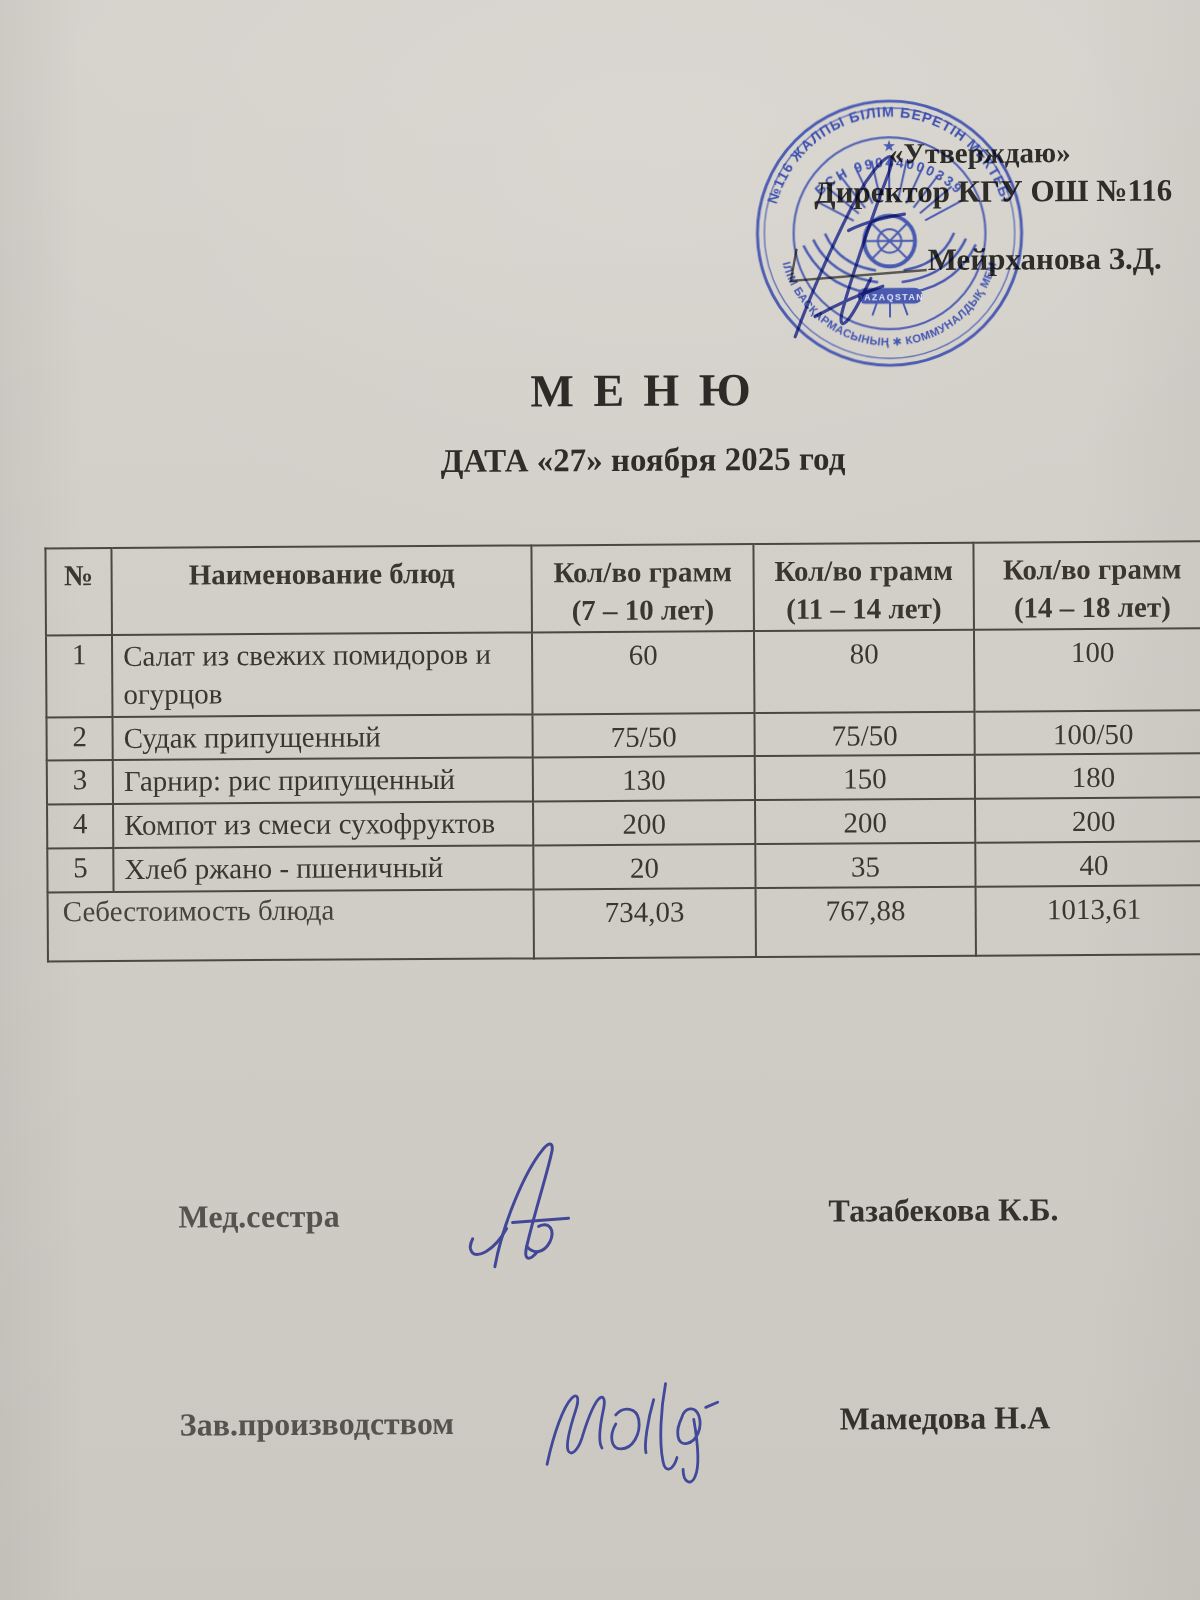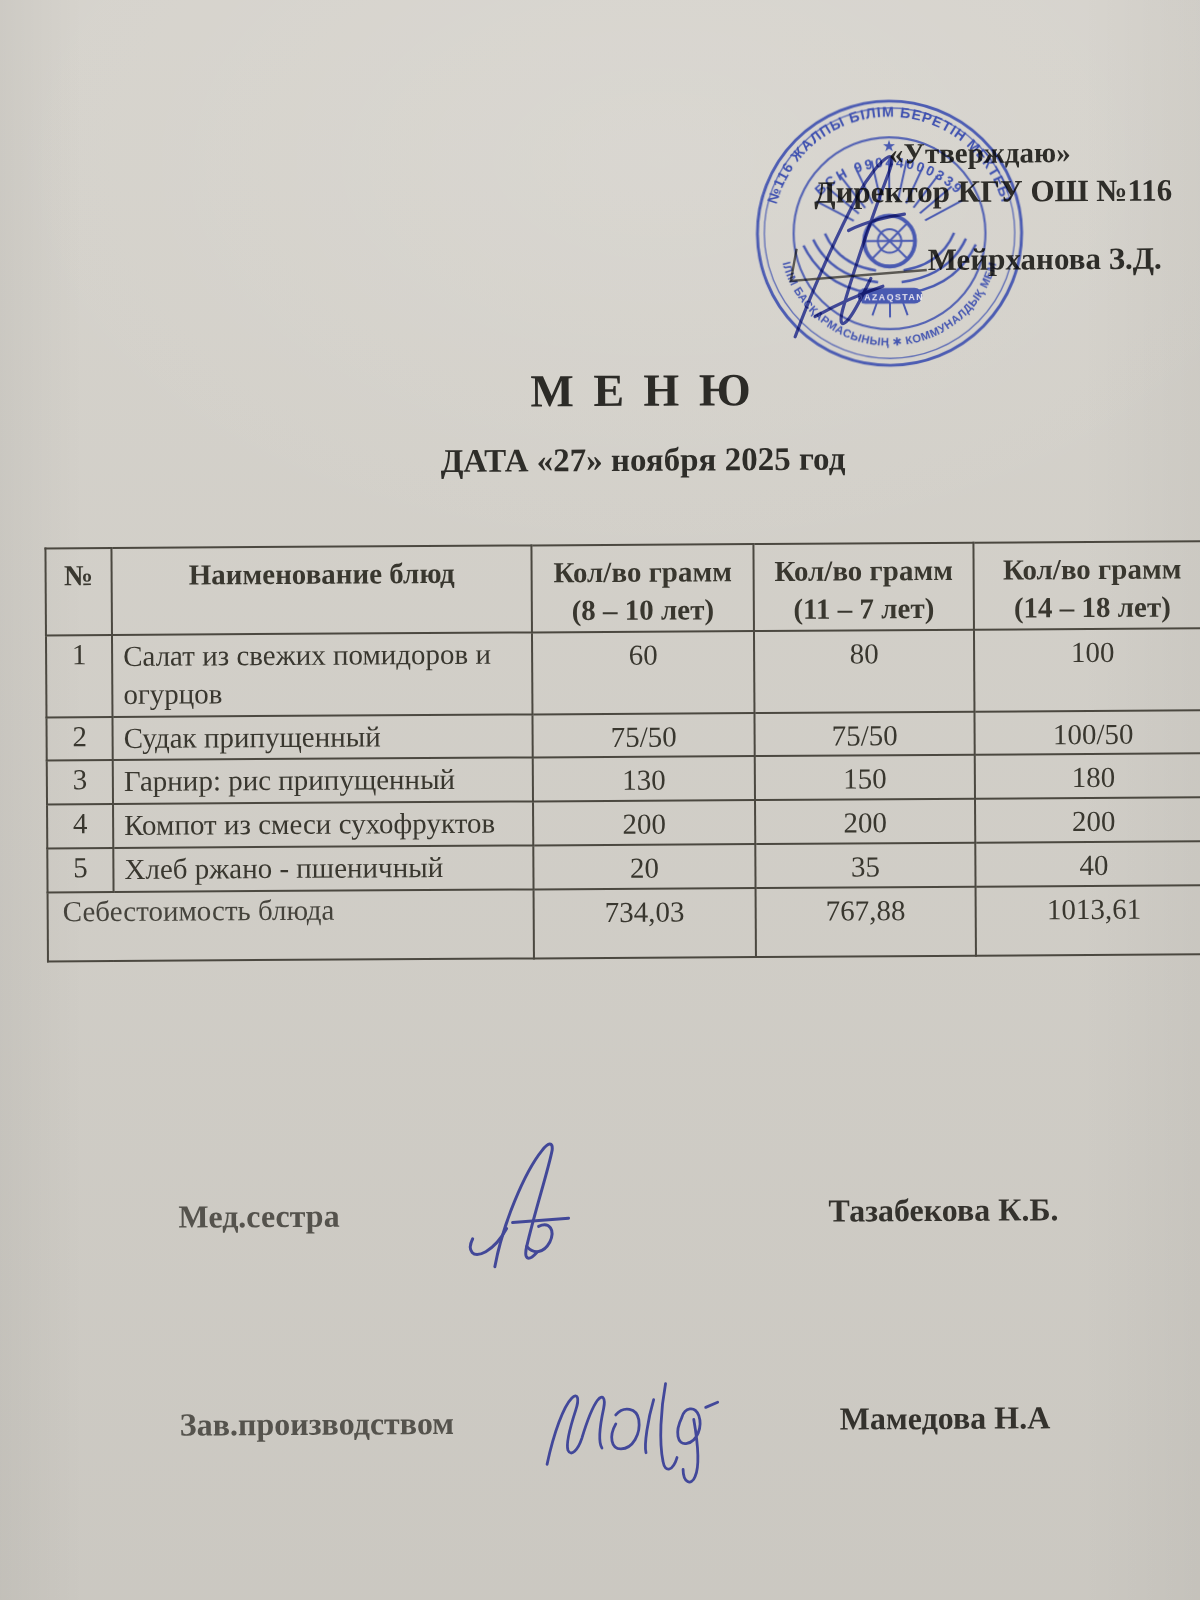--- a/index.html
+++ b/index.html
@@ -127,22 +127,22 @@
         <col style="width:66px">
         <col style="width:420px">
         <col style="width:222px">
         <col style="width:220px">
         <col style="width:237px">
       </colgroup>
     <tbody>
         <tr class="row-h1">
       <th>№</th>
       <th>Наименование блюд</th>
-      <th><span>Кол/во грамм</span><br><span>(8 – 10 лет)</span></th>
-      <th><span>Кол/во грамм</span><br><span>(11 – 7 лет)</span></th>
+      <th><span>Кол/во грамм</span><br><span>(7 – 10 лет)</span></th>
+      <th><span>Кол/во грамм</span><br><span>(11 – 14 лет)</span></th>
       <th><span>Кол/во грамм</span><br><span>(14 – 18 лет)</span></th>
     </tr>
     <tr class="row-r1">
       <td class="col-num">1</td>
       <td class="col-name">Салат из свежих помидоров и огурцов</td>
       <td class="col-val">60</td>
       <td class="col-val">80</td>
       <td class="col-val">100</td>
     </tr>
     <tr class="row-r2">

